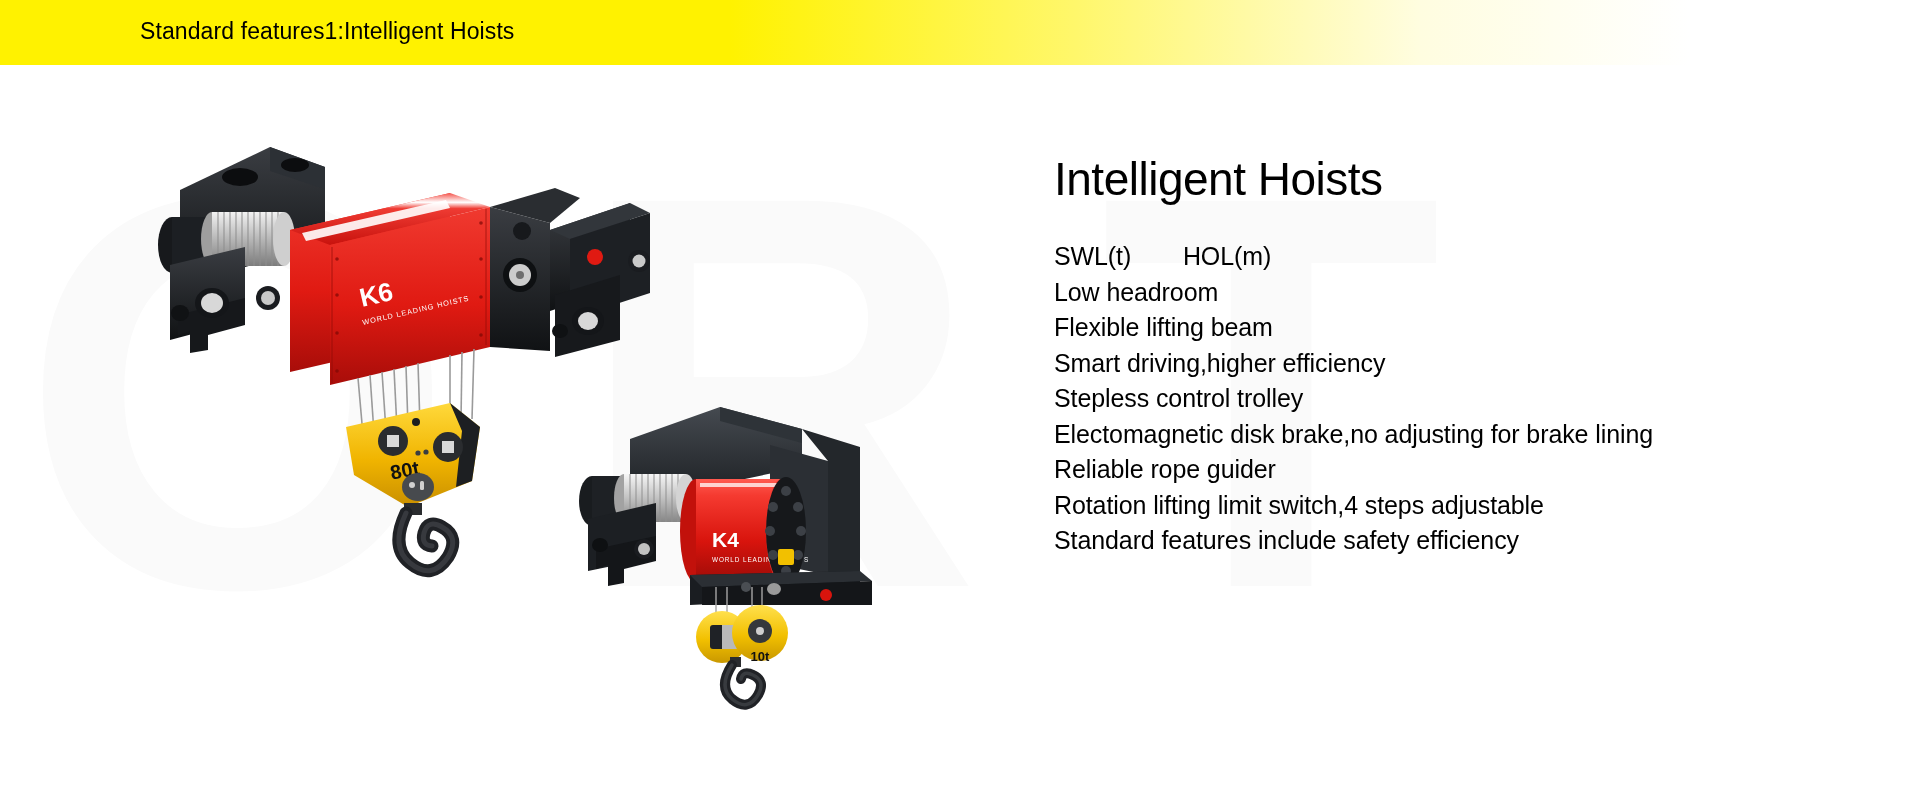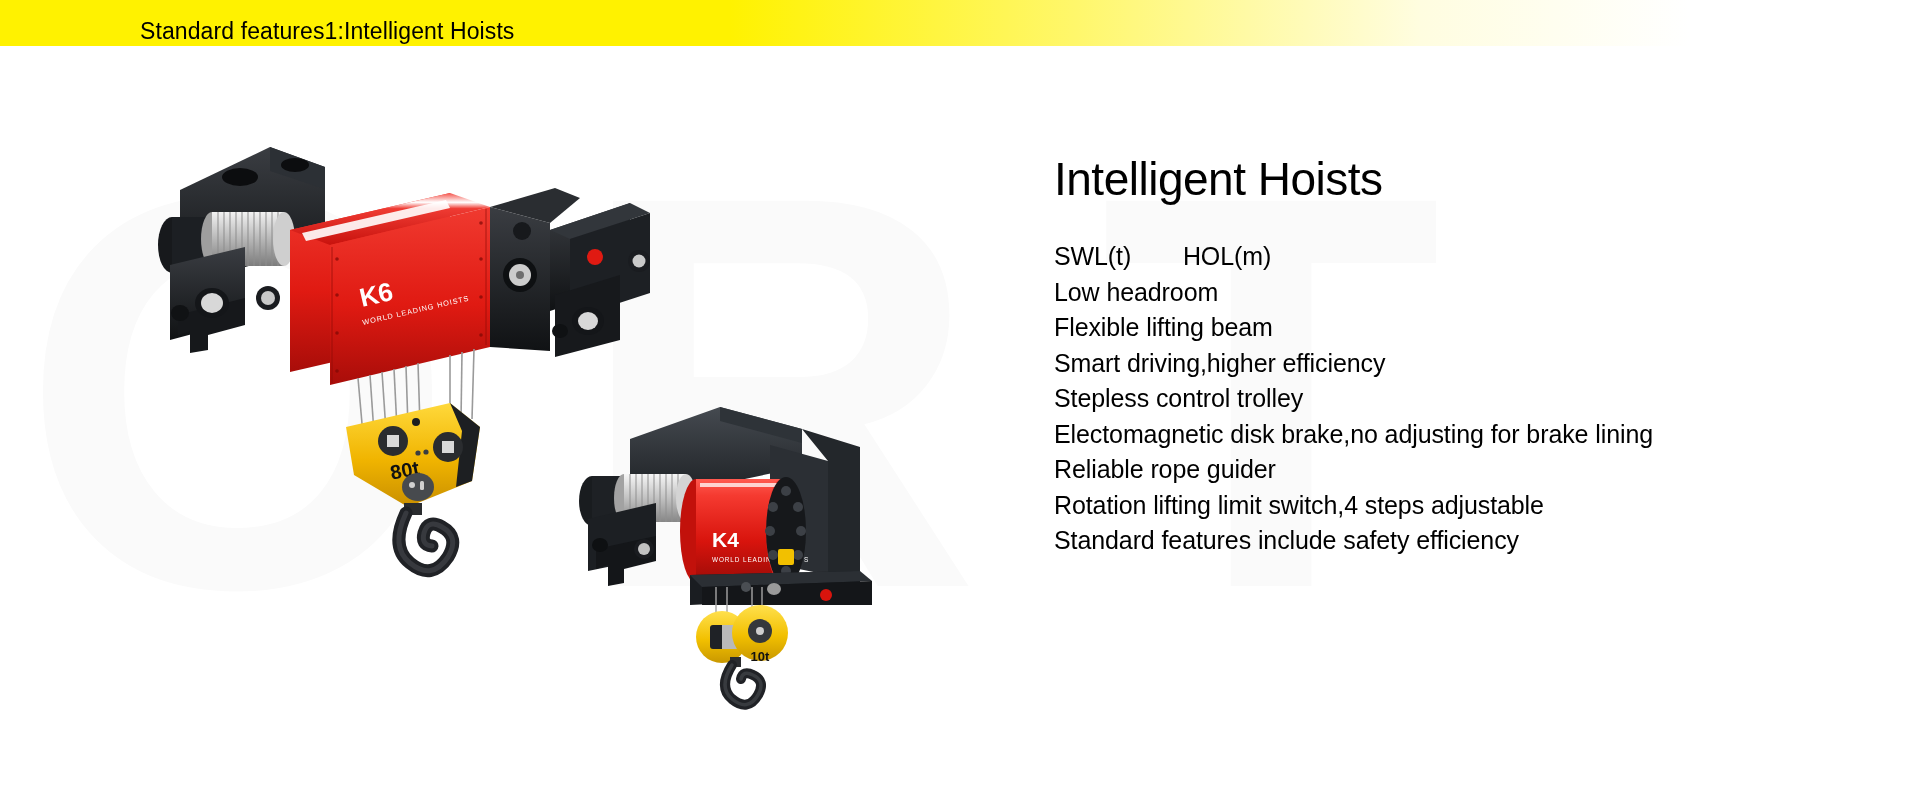--- a/index.html
+++ b/index.html
@@ -12,21 +12,21 @@
     width: 1920px; height: 800px;
     position: relative; overflow: hidden;
     font-family: "Liberation Sans", sans-serif;
     color: #000000;
   }
 
   
   .header-bar {
     position: absolute;
     left: 0; top: 0;
-    width: 1920px; height: 46px;
+    width: 1920px; height: 65px;
     background: linear-gradient(to right,
                 #fff200 0%, #fff200 38%, #fff76b 56%,
                 #fffde0 74%, #ffffff 88%, #ffffff 100%);
   }
   .header-title {
     position: absolute;
     left: 140px; top: 18px;
     font-size: 23px;
     font-weight: 400;
     letter-spacing: 0.1px;

